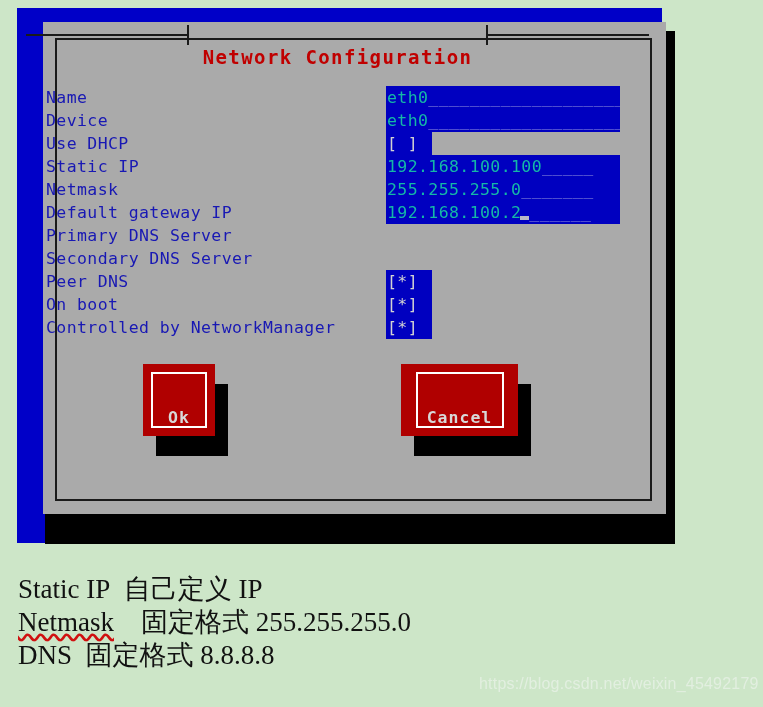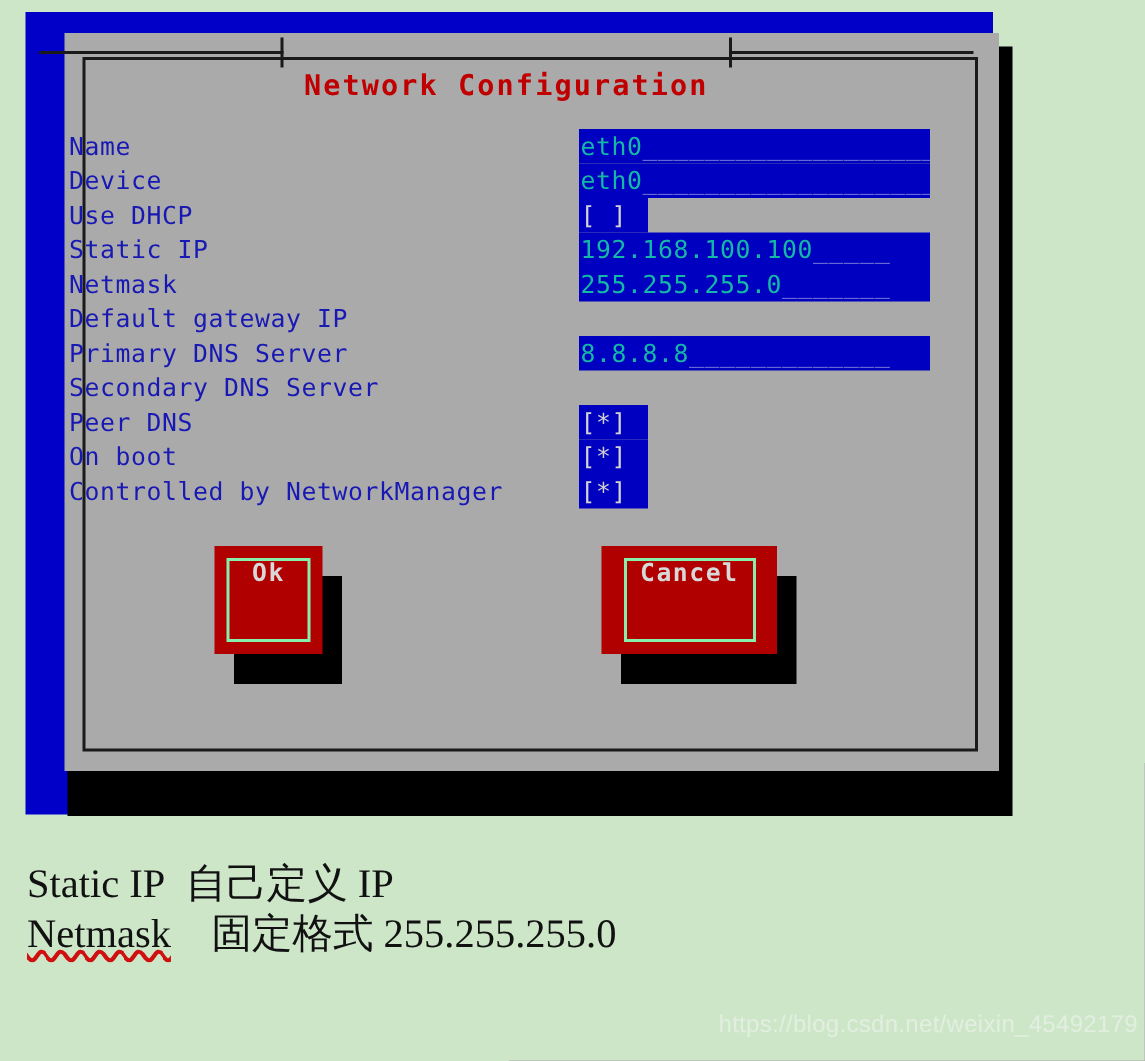--- a/index.html
+++ b/index.html
@@ -176,24 +176,24 @@
   .btn-face {
     position: absolute;
     left: 0;
     top: 0;
     background: #b00000;
     display: flex;
     align-items: center;
     justify-content: center;
   }
   .btn-inner {
-    border: 2px solid #86efac;
+    border: 2px solid #ffffff;
     box-sizing: border-box;
     display: flex;
-    align-items: flex-start;
+    align-items: flex-end;
     justify-content: center;
   }
   .btn-label {
     color: #d8d8d8;
     font-family: "DejaVu Sans Mono", "Liberation Mono", monospace;
     font-size: 16.5px;
     font-weight: bold;
     letter-spacing: 1px;
     line-height: 1;
   }
@@ -278,26 +278,26 @@
       </div>
     </div>
     <div class="form-row">
       <div class="row-label">Netmask</div>
       <div class="row-field">
         <div class="field-text"><span class="val">255.255.255.0</span><span class="fill">_______</span></div>
       </div>
     </div>
     <div class="form-row">
       <div class="row-label">Default gateway IP</div>
+      <div class="row-field">
+        <div class="field-text"><span class="val">192.168.100.2</span><span class="cursor"></span><span class="fill">______</span></div>
+      </div>
     </div>
     <div class="form-row">
       <div class="row-label">Primary DNS Server</div>
-      <div class="row-field">
-        <div class="field-text"><span class="val">8.8.8.8</span><span class="fill">_____________</span></div>
-      </div>
     </div>
     <div class="form-row">
       <div class="row-label">Secondary DNS Server</div>
       <div class="row-field">
         <div class="field-text"><span class="val"></span><span class="fill"></span></div>
       </div>
     </div>
     <div class="form-row">
       <div class="row-label">Peer DNS</div>
       <div class="row-field">
@@ -337,15 +337,18 @@
   </div>
 </div>
 
 <div id="notes">
   <div class="note-line">
     <span>Static IP</span>&nbsp;&nbsp;<span>自己定义 IP</span>
   </div>
   <div class="note-line">
     <span class="misspelled">Netmask</span>&nbsp;&nbsp;&nbsp;&nbsp;<span>固定格式 255.255.255.0</span>
   </div>
+  <div class="note-line">
+    <span>DNS</span>&nbsp;&nbsp;<span>固定格式  8.8.8.8</span>
+  </div>
 </div>
 
 <div id="watermark">https://blog.csdn.net/weixin_45492179</div>
 
 </body></html>

